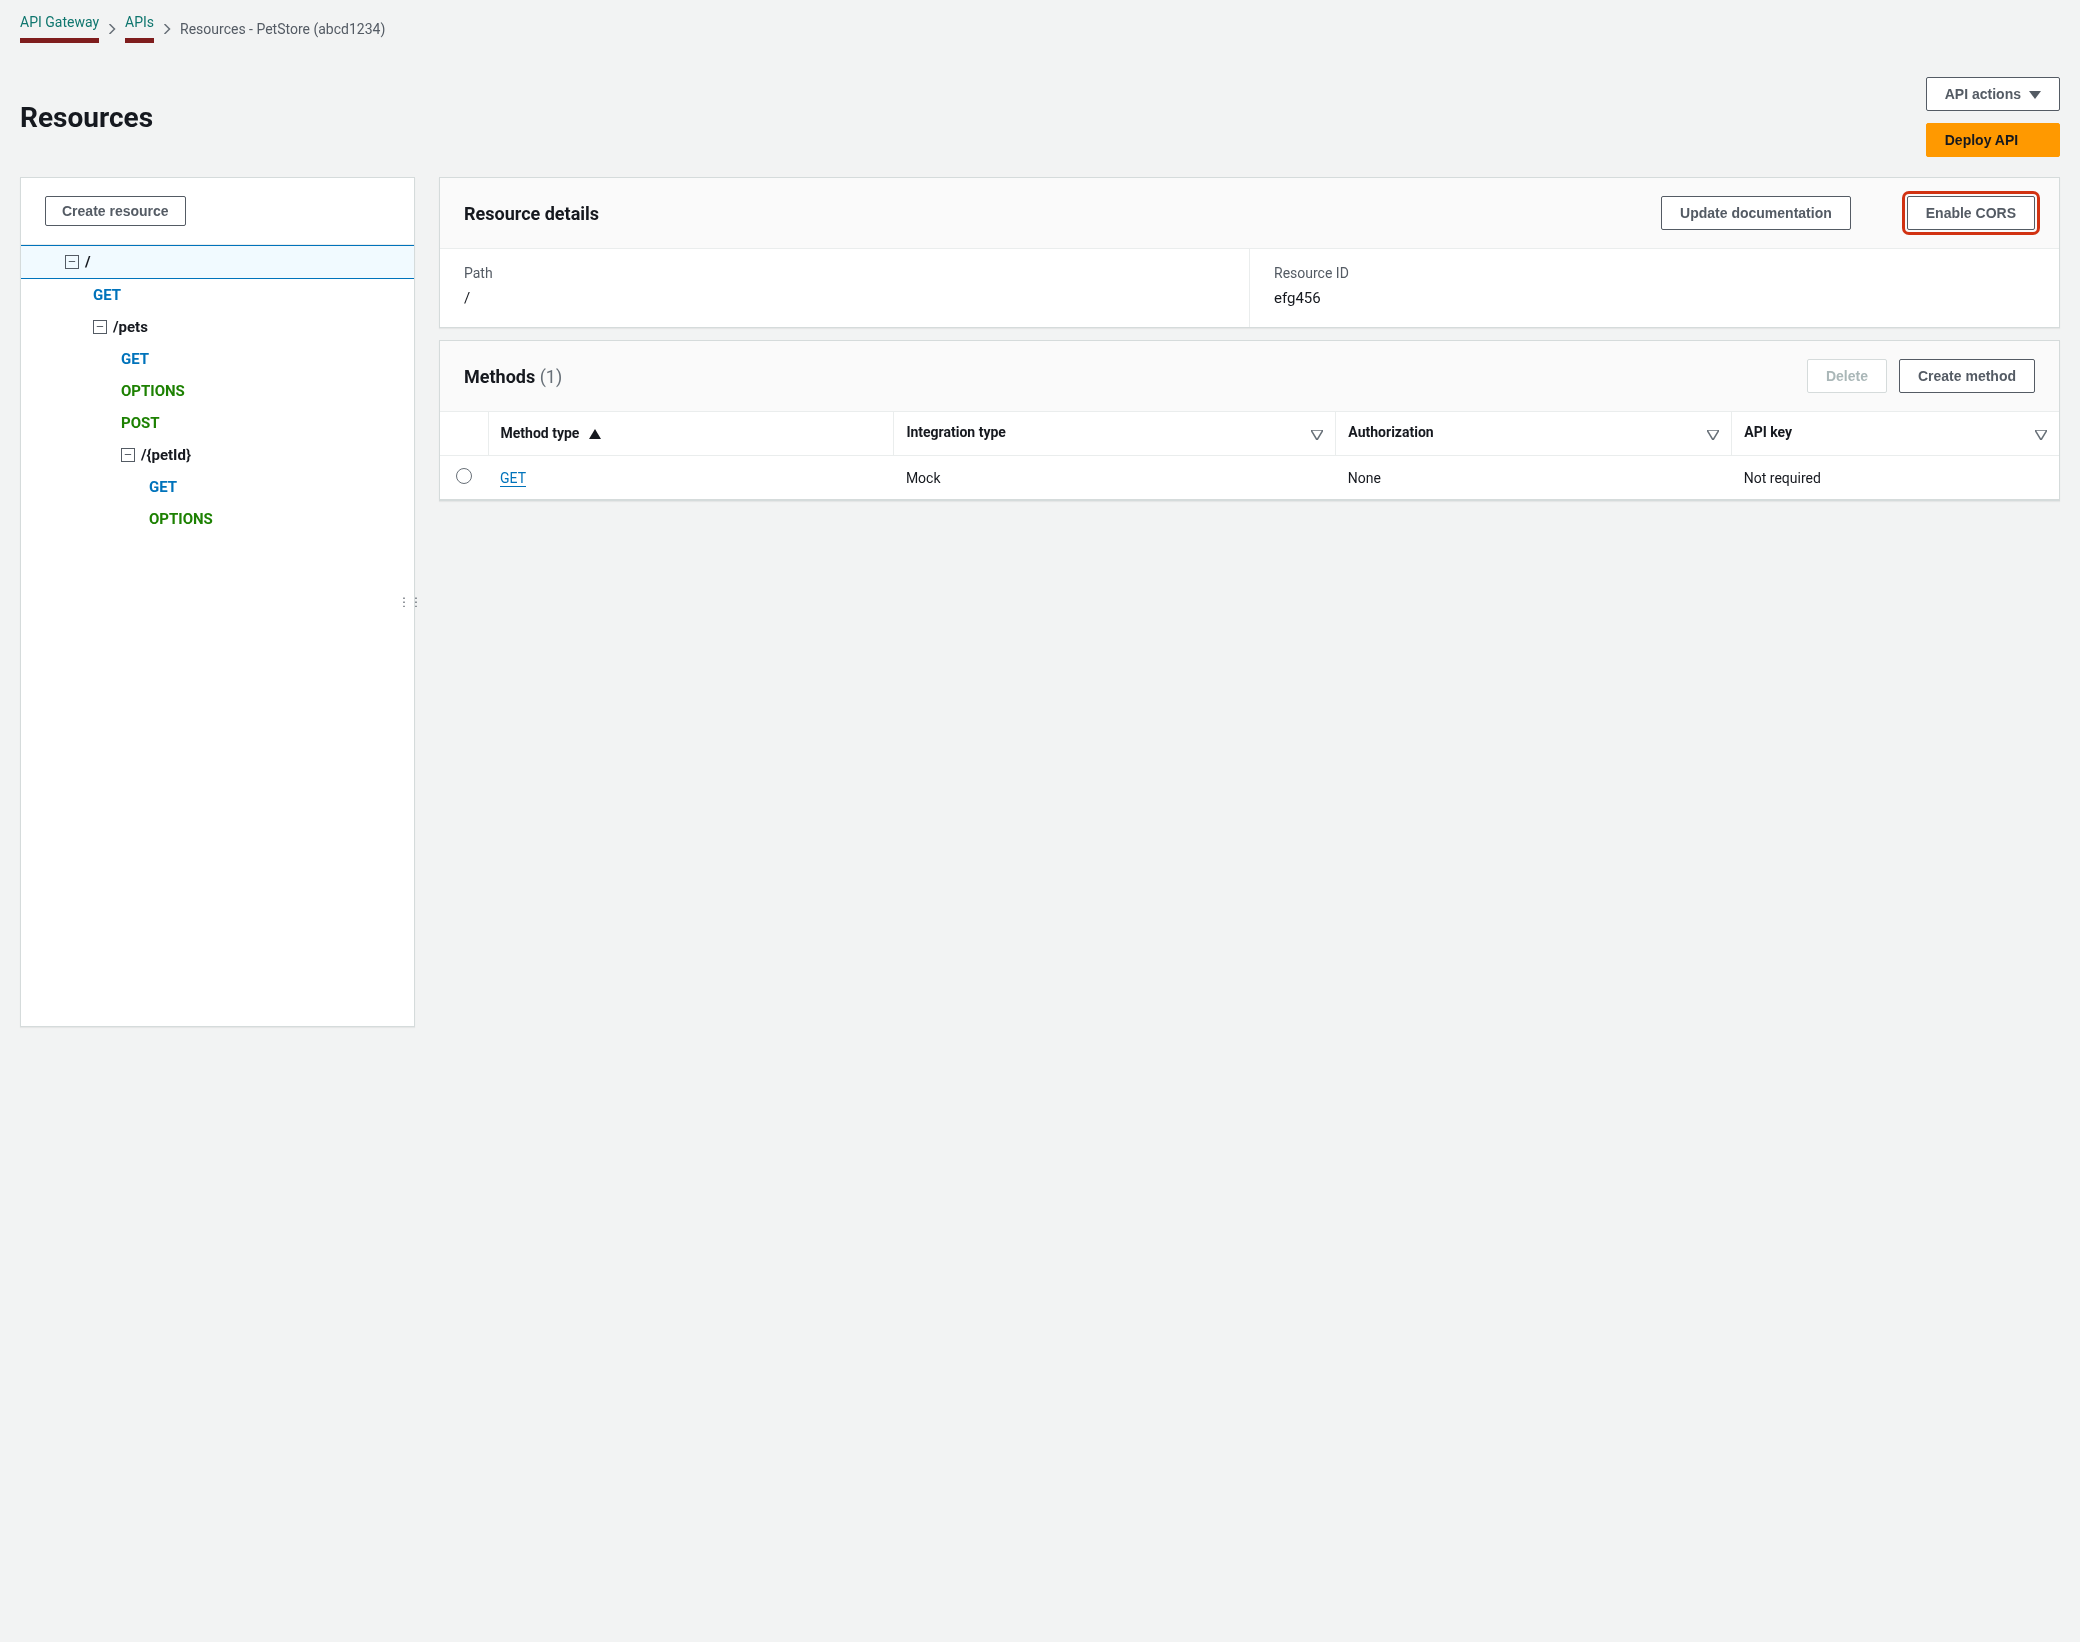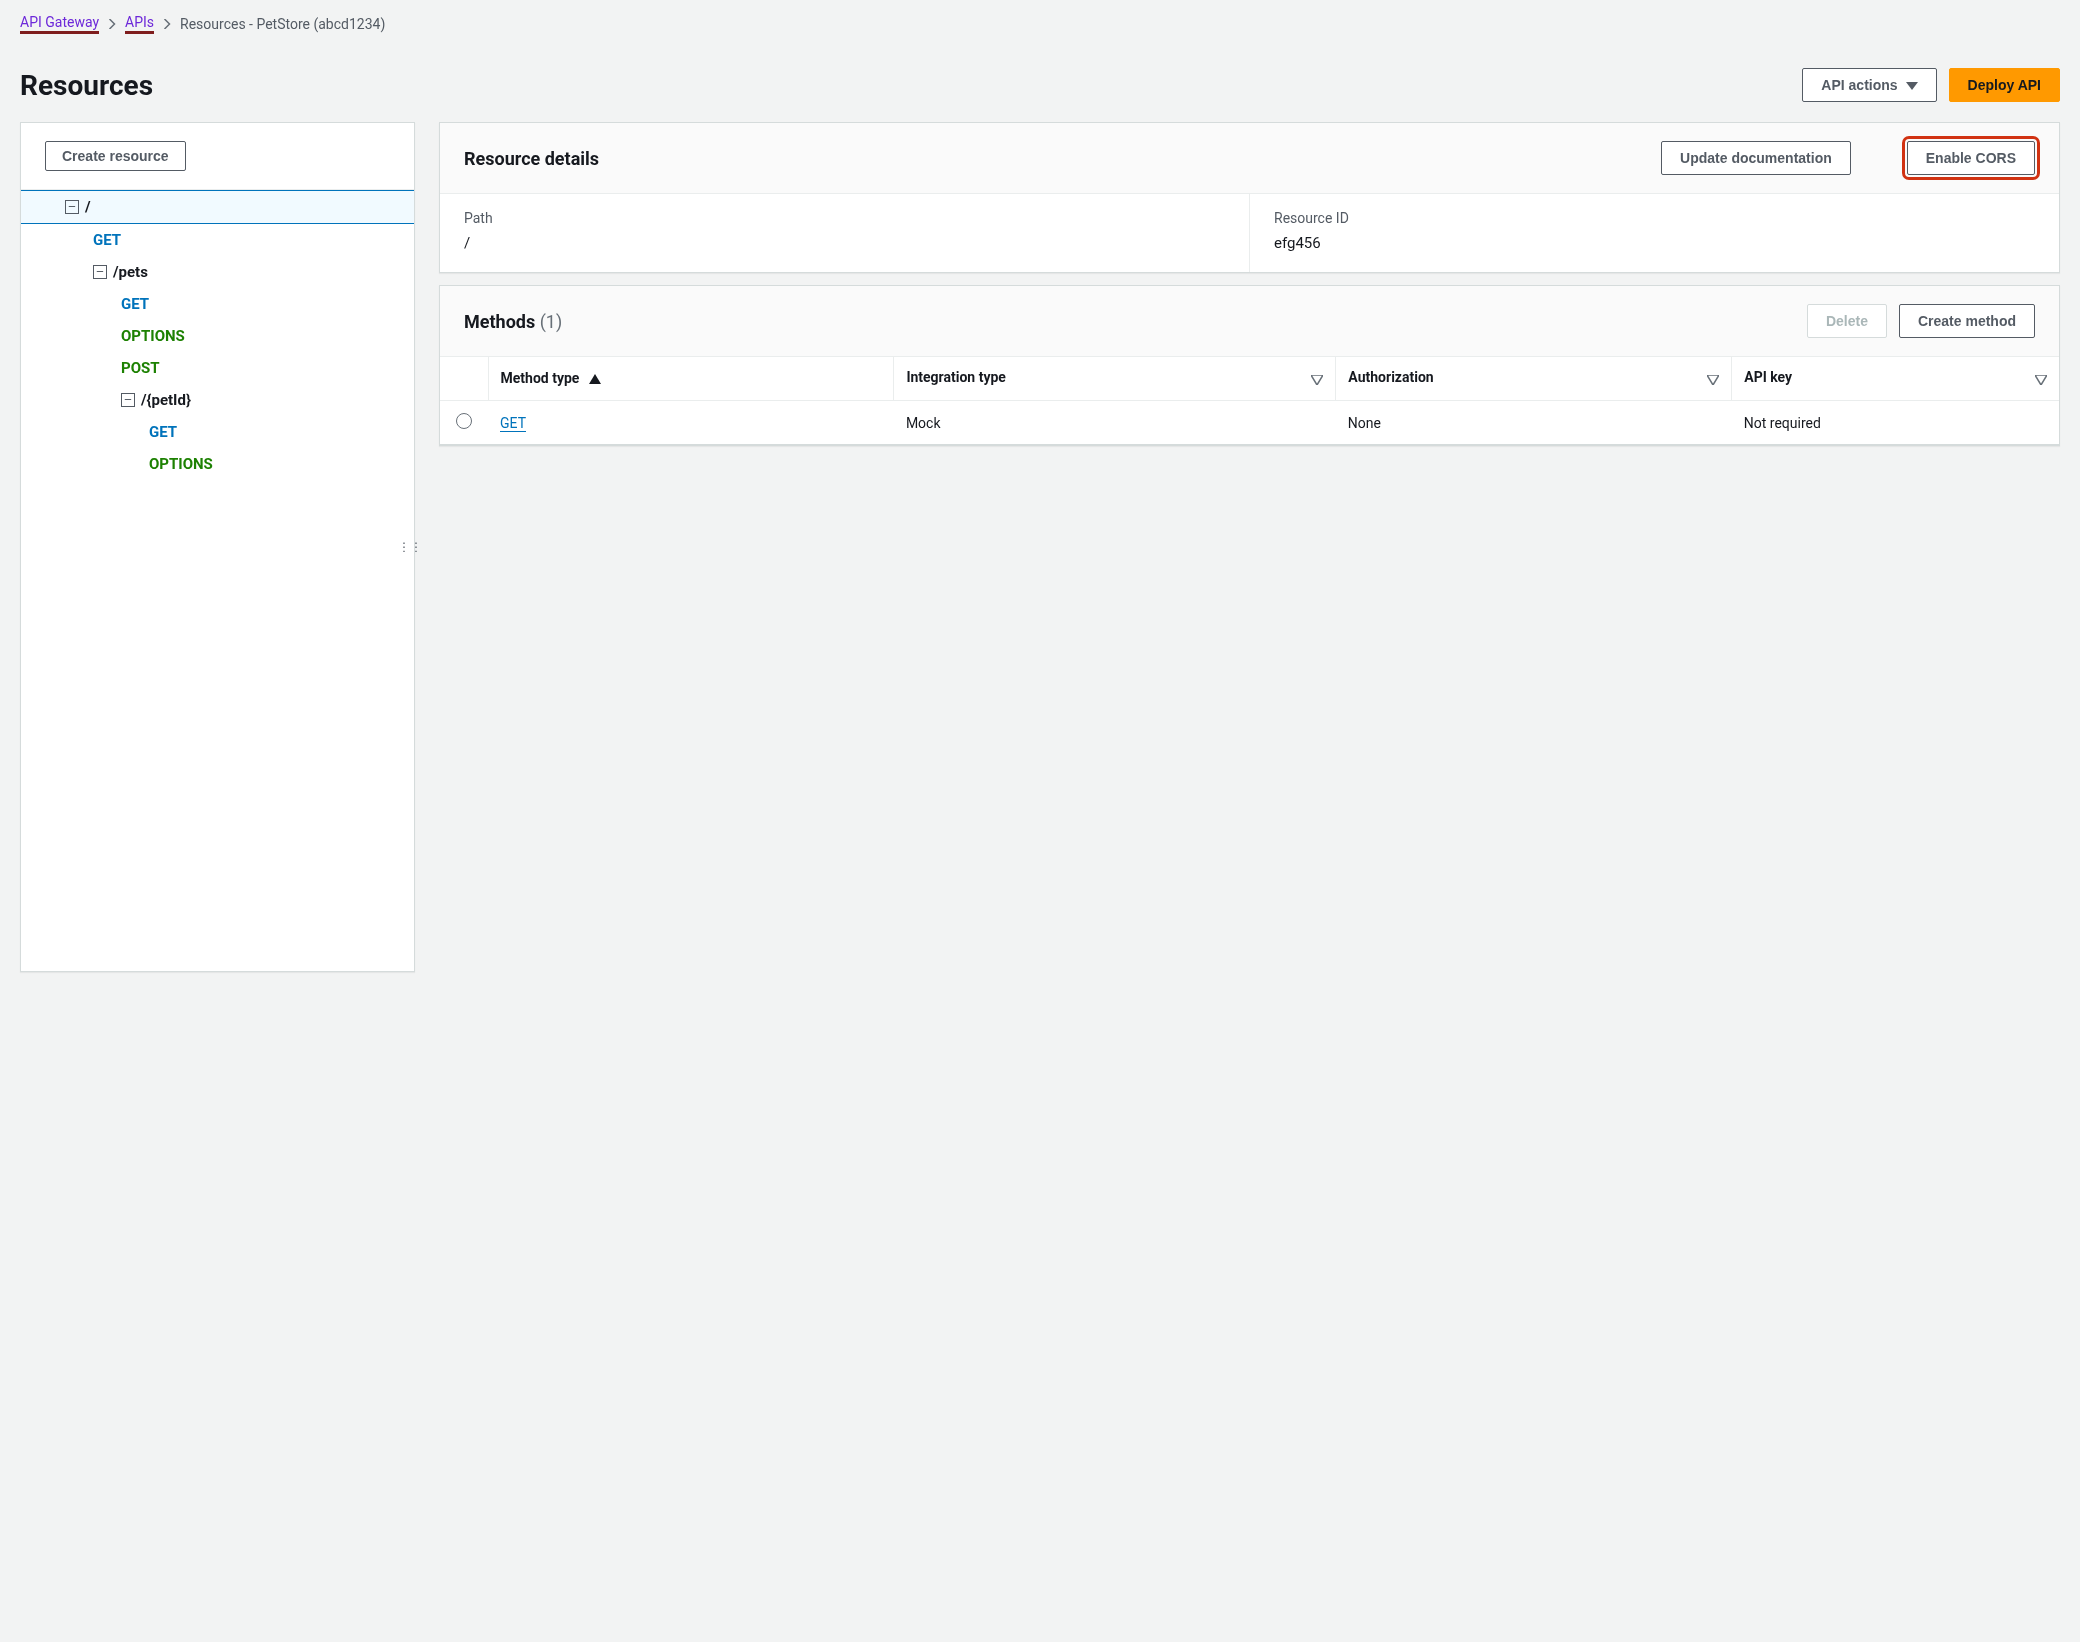--- a/index.html
+++ b/index.html
@@ -13,24 +13,24 @@
       color: #16191f;
       font-size: 14px;
     }
     .breadcrumb {
       padding: 14px 20px;
       display: flex;
       align-items: center;
       gap: 8px;
     }
     .breadcrumb a {
-      color: #6d28d9;
+      color: #0f766e;
       text-decoration: none;
-      border-bottom: 3px solid #7f1d1d;
-      padding-bottom: 1px;
+      border-bottom: 5px solid #7f1d1d;
+      padding-bottom: 8px;
     }
     .breadcrumb-sep {
       color: #687078;
       display: inline-flex;
       align-items: center;
     }
     .breadcrumb-current {
       color: #545b64;
     }
     .header-row {
@@ -39,20 +39,21 @@
       align-items: center;
       justify-content: space-between;
     }
     .header-row h1 {
       font-size: 28px;
       font-weight: 700;
     }
     .header-actions {
       display: flex;
       gap: 12px;
+      flex-direction: column;
     }
     .btn {
       padding: 8px 18px;
       border-radius: 2px;
       font-size: 14px;
       font-weight: 700;
       cursor: pointer;
       display: inline-flex;
       align-items: center;
       gap: 8px;

